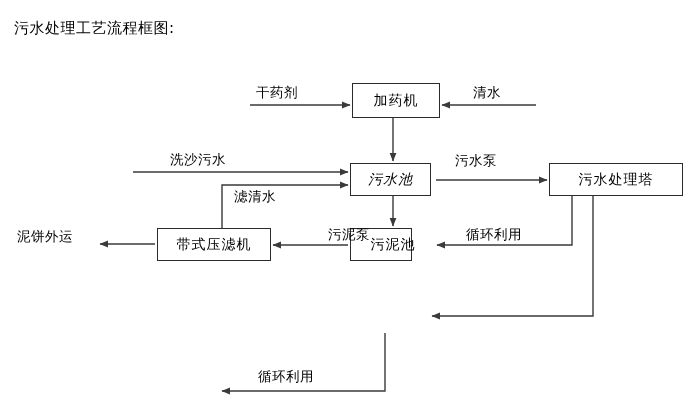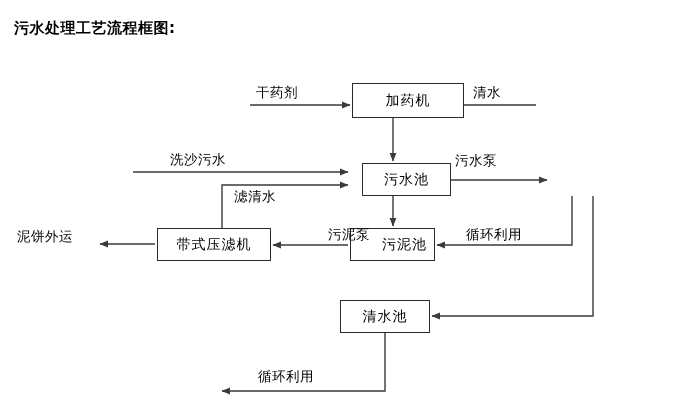--- a/index.html
+++ b/index.html
@@ -13,21 +13,21 @@
     height: 420px;
     background: #ffffff;
     overflow: hidden;
     font-family: "DejaVu Sans", "Liberation Sans", sans-serif;
   }
   #diagram-title {
     position: absolute;
     left: 14px;
     top: 19px;
     font-size: 15px;
-    font-weight: bold;
+    font-weight: normal;
     color: #000000;
     letter-spacing: 0.5px;
     white-space: nowrap;
   }
   svg.flow {
     position: absolute;
     left: 0;
     top: 0;
     width: 700px;
     height: 420px;
@@ -101,30 +101,30 @@
       <path d="M348,245 L273,245" marker-end="url(#arrL)"></path>
 
       <path d="M155,244 L100,244" marker-end="url(#arrL)"></path>
 
       <path d="M593,196 L593,316 L432,316" marker-end="url(#arrL)"></path>
 
       <path d="M385,333 L385,391 L222,391" marker-end="url(#arrL)"></path>
     </g>
   </svg>
 
-  <div class="node-box" style="left:352px; top:83px; width:112px; height:35px;">加药机</div>
+  <div class="node-box" style="left:352px; top:83px; width:88px; height:35px;">加药机</div>
 
-  <div class="node-box" style="left:362px; top:163px; width:89px; height:33px;">污水池</div>
+  <div class="node-box" style="left:350px; top:163px; width:81px; height:33px;font-style:italic;">污水池</div>
 
+  <div class="node-box" style="left:549px; top:163px; width:134px; height:33px;">污水处理塔</div>
 
   <div class="node-box" style="left:157px; top:228px; width:114px; height:33px;">带式压滤机</div>
 
-  <div class="node-box" style="left:350px; top:228px; width:85px; height:33px;padding-left:24px;">污泥池</div>
+  <div class="node-box" style="left:350px; top:228px; width:62px; height:33px;padding-left:24px;">污泥池</div>
 
-  <div class="node-box" style="left:340px; top:300px; width:90px; height:33px;">清水池</div>
 
   <div class="edge-label" style="left:256px; top:84px;">干药剂</div>
 
   <div class="edge-label" style="left:473px; top:84px;">清水</div>
 
   <div class="edge-label" style="left:170px; top:151px;">洗沙污水</div>
 
   <div class="edge-label" style="left:234px; top:188px;">滤清水</div>
 
   <div class="edge-label" style="left:455px; top:152px;">污水泵</div>

